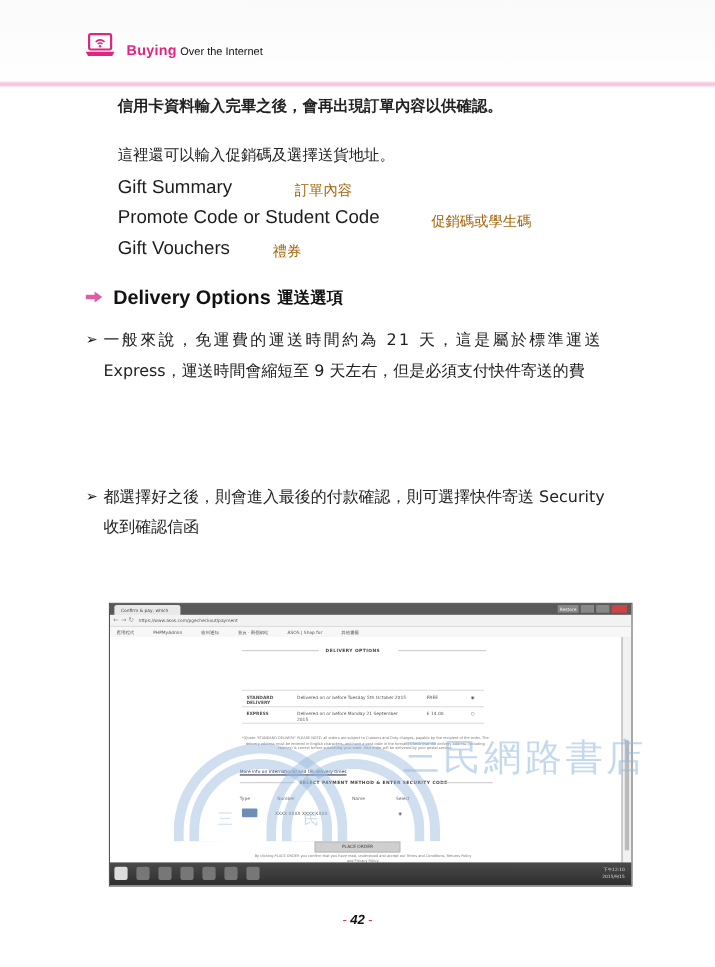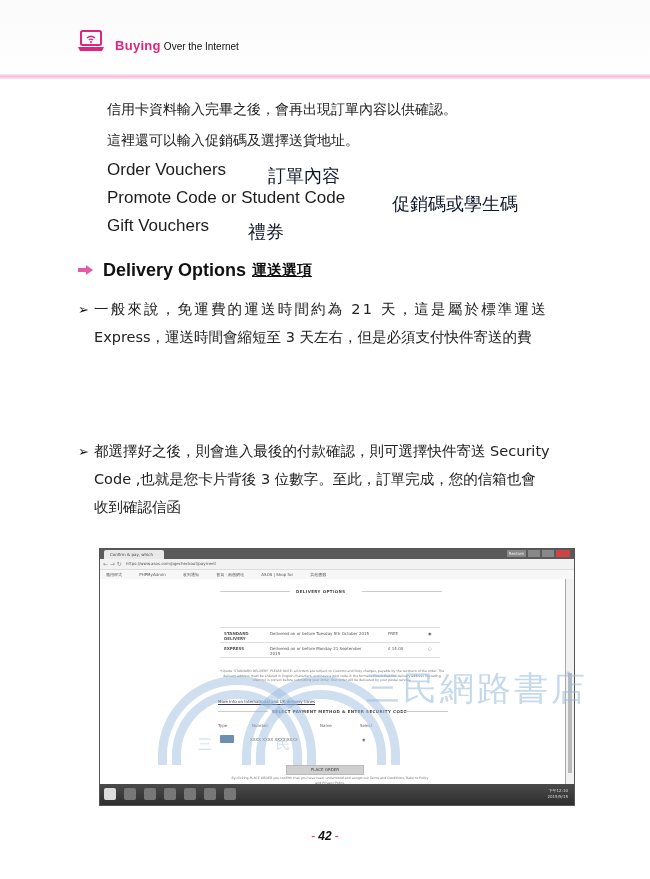--- a/index.html
+++ b/index.html
@@ -6,28 +6,28 @@
   body { width:650px; height:879px; position:relative; overflow:hidden; font-family:"DejaVu Sans","Liberation Sans",sans-serif; color:#222; }
   .header { position:absolute; left:0; top:0; width:650px; height:80px; background:linear-gradient(#fafafa,#fff); }
   .header-logo { position:absolute; left:78px; top:30px; width:26px; height:22px; }
   .header-title { position:absolute; left:115px; top:38px; font-size:13px; white-space:nowrap; }
   .header-title .accent { color:#e0257f; font-weight:bold; font-family:"Liberation Sans",sans-serif; letter-spacing:0.3px; }
   .header-title .rest { color:#111; font-size:10px; font-family:"Liberation Sans",sans-serif; margin-left:3px; }
   .header-rule { position:absolute; left:0; top:74px; width:650px; height:5px; background:linear-gradient(#fde6f1,#f7bedb 50%,#fde6f1); }
 
   .p { position:absolute; left:107px; font-size:14px; color:#222; white-space:nowrap; }
   .term { position:absolute; left:107px; font-size:17px; font-family:"Liberation Sans",sans-serif; color:#1c1c1c; white-space:nowrap; }
-  .term-zh { position:absolute; font-size:18px; color:#0f172a; white-space:nowrap; }
+  .term-zh { position:absolute; font-size:13px; color:#a16207; white-space:nowrap; }
 
   .section-head { position:absolute; left:78px; top:258px; height:24px; display:flex; align-items:center; }
   .arrow { width:16px; height:10px; position:relative; margin-right:9px; }
   .arrow .bar { position:absolute; left:0; top:3px; width:9px; height:4px; background:#e35aa6; }
   .arrow .head { position:absolute; left:8px; top:0; width:0; height:0; border-top:5px solid transparent; border-bottom:5px solid transparent; border-left:7px solid #e35aa6; }
   .section-title { font-family:"Liberation Sans",sans-serif; font-weight:bold; font-size:18px; color:#111; }
-  .section-zh { font-weight:bold; font-size:15px; color:#111; margin-left:6px;text-decoration:underline; }
+  .section-zh { font-weight:bold; font-size:15px; color:#111; margin-left:6px; }
 
   .bullet-block { position:absolute; left:78px; width:500px; }
   .bline { position:relative; height:28px; font-size:14.5px; white-space:nowrap; color:#222; }
   .bmark { position:absolute; left:0; top:2px; font-size:13px; color:#111; }
   .btext { position:absolute; left:16px; top:0; }
   .bindent { position:absolute; left:16px; top:0; }
   .wide { letter-spacing:2.2px; }
 
   .shot { position:absolute; left:99px; top:548px; width:474px; height:256px; background:#fff; border:1px solid #555; overflow:hidden; }
   .tabbar { position:absolute; left:0; top:0; width:474px; height:10px; background:#5a5a5a; }
@@ -75,24 +75,24 @@
     <path d="M10.8 10 Q13 8.2 15.2 10" fill="none" stroke="#e0257f" stroke-width="1.4"></path>
     <circle cx="13" cy="12" r="1.1" fill="#e0257f"></circle>
     <path d="M0 17 H26 L24 21 H2 Z" fill="#e0257f"></path>
   </svg>
   <div class="header-title">
     <span class="accent">Buying</span><span class="rest">Over the Internet</span>
   </div>
   <div class="header-rule"></div>
 </div>
 
-<div class="p" style="top:101px;">信用卡資料輸入完畢之後，會再出現訂單內容以供確認。</div>
+<div class="p" style="top:88px;font-weight:bold;">信用卡資料輸入完畢之後，會再出現訂單內容以供確認。</div>
 <div class="p" style="top:132px;">這裡還可以輸入促銷碼及選擇送貨地址。</div>
 
-<div class="term" style="top:160px;">Order Vouchers</div>
+<div class="term" style="top:160px;">Gift Summary</div>
 <div class="term-zh" style="left:268px; top:164px;">訂單內容</div>
 
 <div class="term" style="top:188px;">Promote Code or Student Code</div>
 <div class="term-zh" style="left:392px; top:192px;">促銷碼或學生碼</div>
 
 <div class="term" style="top:216px;">Gift Vouchers</div>
 <div class="term-zh" style="left:248px; top:220px;">禮券</div>
 
 <div class="section-head">
   <div class="arrow">
@@ -102,31 +102,28 @@
   <span class="section-title">Delivery Options</span>
   <span class="section-zh">運送選項</span>
 </div>
 
 <div class="bullet-block" style="top:300px;">
   <div class="bline wide">
       <span class="bmark">➢</span>
       <span class="btext">一般來說，免運費的運送時間約為 21 天，這是屬於標準運送</span>
     </div>
   <div class="bline">
-      <span class="bindent">Express，運送時間會縮短至 3 天左右，但是必須支付快件寄送的費</span>
+      <span class="bindent">Express，運送時間會縮短至 9 天左右，但是必須支付快件寄送的費</span>
     </div>
 </div>
 
 <div class="bullet-block" style="top:442px;">
   <div class="bline">
       <span class="bmark">➢</span>
       <span class="btext">都選擇好之後，則會進入最後的付款確認，則可選擇快件寄送 Security</span>
-    </div>
-  <div class="bline">
-      <span class="bindent">Code ,也就是您卡片背後 3 位數字。至此，訂單完成，您的信箱也會</span>
     </div>
   <div class="bline">
       <span class="bindent">收到確認信函</span>
     </div>
 </div>
 
 <div class="shot">
   <div class="tabbar">
     <div class="tab">Confirm &amp; pay, which</div>
     <div class="win-ctrls">

